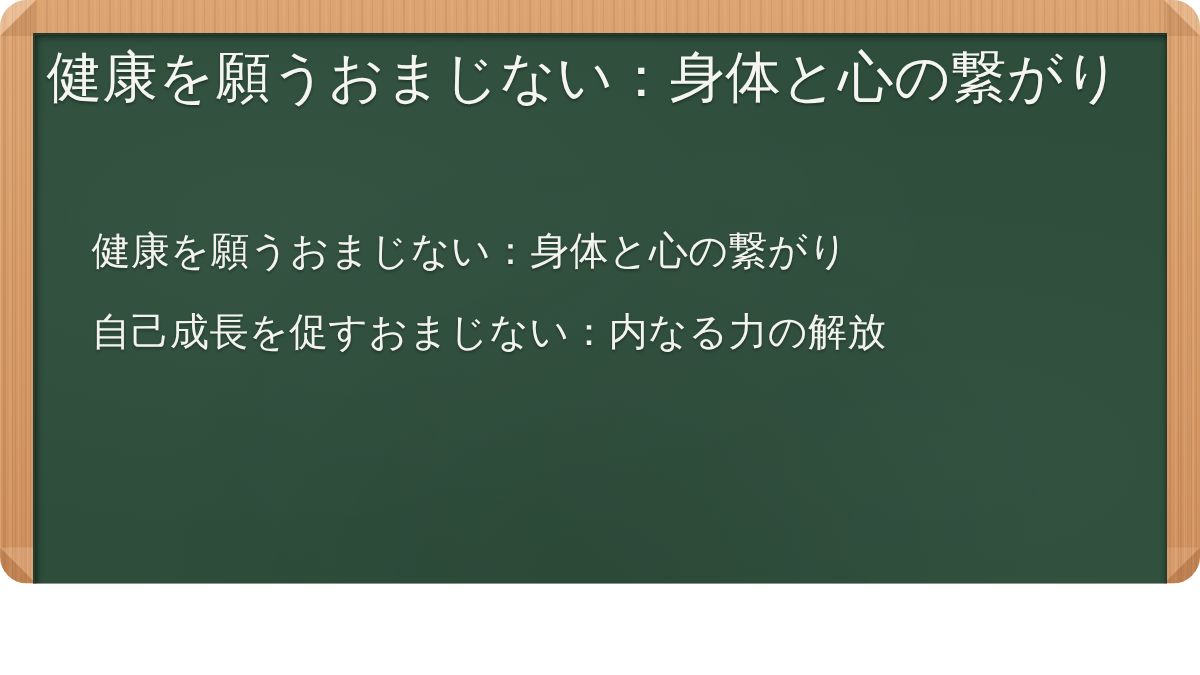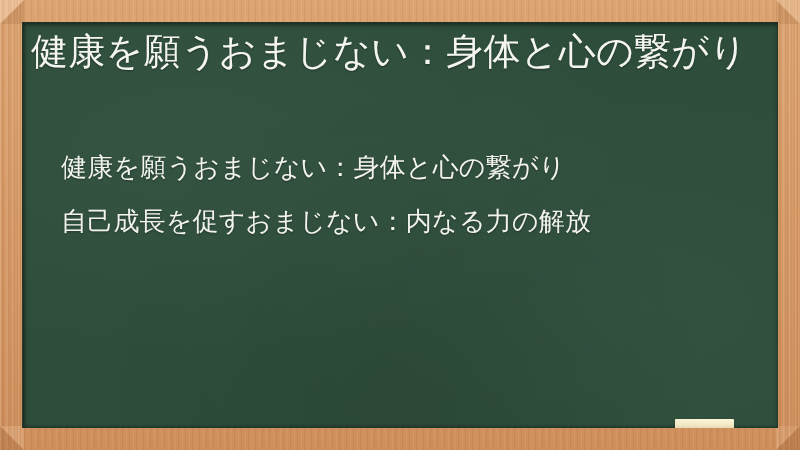--- a/index.html
+++ b/index.html
@@ -11,36 +11,37 @@
     width: 800px;
     height: 450px;
     overflow: hidden;
     font-family: "Liberation Sans", "DejaVu Sans", sans-serif;
   }
 
   
   #slide {
     position: relative;
     width: 800px;
-    height: 450px;
+    height: 389px;
     box-sizing: border-box;
     overflow: hidden;
     background:
       repeating-linear-gradient(
         90deg,
         rgba(255,255,255,0.055) 0px,
         rgba(255,255,255,0.055) 1px,
         rgba(0,0,0,0.00)       1px,
         rgba(0,0,0,0.00)       3px,
         rgba(0,0,0,0.055)      3px,
         rgba(0,0,0,0.055)      4px,
         rgba(0,0,0,0.00)       4px,
         rgba(0,0,0,0.00)       7px
       ),
       linear-gradient(180deg, #dca471 0%, #d79a66 48%, #cf8f5c 100%);
+    border-radius: 18px;
   }
 
   
   .wood-miter {
     position: absolute;
     pointer-events: none;
   }
   .wood-miter.tl {
     left: 0; top: 0; width: 24px; height: 24px;
     background: linear-gradient(135deg, rgba(255,228,200,0.40) 0%, rgba(255,228,200,0.40) 49%, rgba(150,92,48,0.22) 51%, rgba(150,92,48,0.22) 100%);

